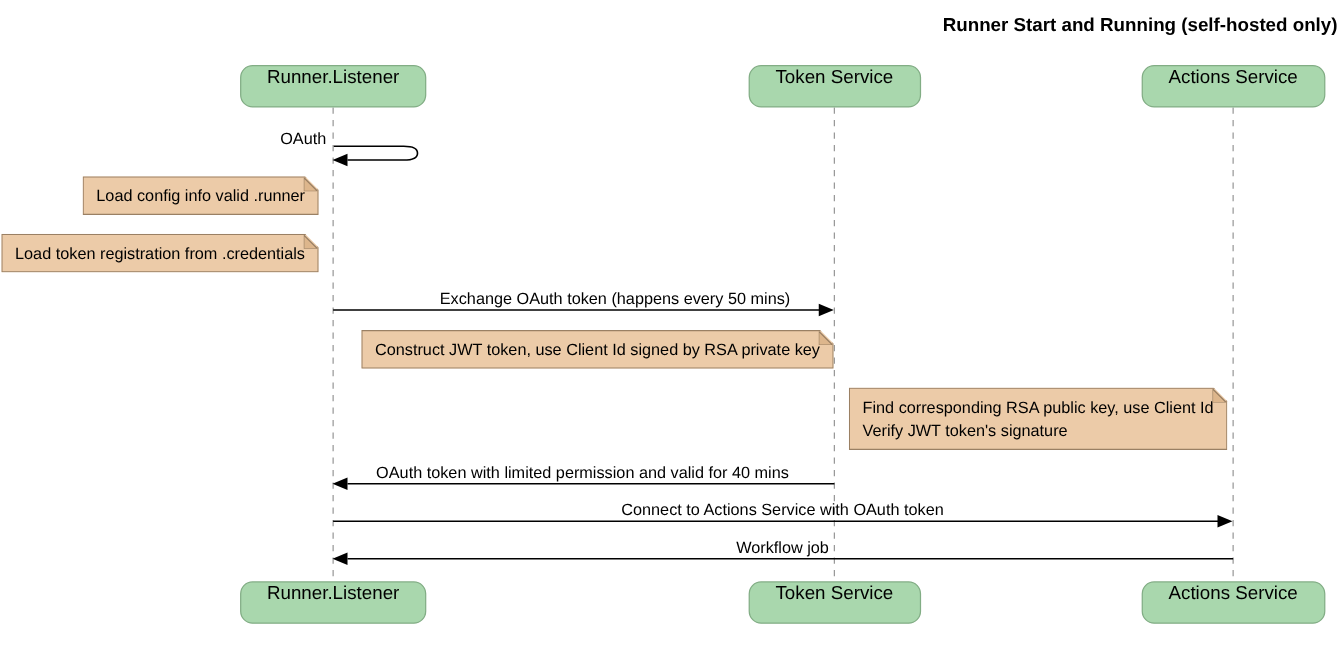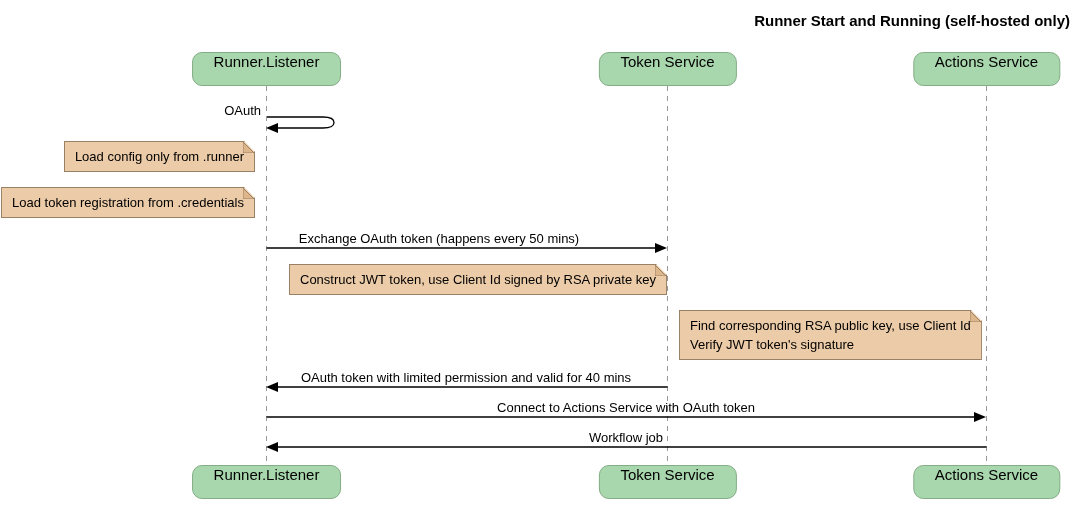--- a/index.html
+++ b/index.html
@@ -131,27 +131,27 @@
     <span>Runner.Listener</span>
   </div>
   <div class="participant bottom p2">
     <span>Token Service</span>
   </div>
   <div class="participant bottom p3">
     <span>Actions Service</span>
   </div>
 
   <div class="msg-label right-aligned" style="top:103px; right:809px;">OAuth</div>
-  <div class="msg-label centered" style="top:231px; left:439px;">Exchange OAuth token (happens every 50 mins)</div>
+  <div class="msg-label centered" style="top:231px; left:492px;">Exchange OAuth token (happens every 50 mins)</div>
   <div class="msg-label centered" style="top:370px; left:466px;">OAuth token with limited permission and valid for 40 mins</div>
   <div class="msg-label centered" style="top:400px; left:626px;">Connect to Actions Service with OAuth token</div>
   <div class="msg-label centered" style="top:430px; left:626px;">Workflow job</div>
 
   <div class="note" style="top:141px; right:815px;">
-    <span>Load config only from .runner</span>
+    <span>Load config info valid .runner</span>
     <svg class="fold" width="11" height="11">
       <polygon points="0,0 11,11 0,11" fill="var(--note-fold)" stroke="var(--note-border)" stroke-width="1"></polygon>
     </svg>
   </div>
 
   <div class="note" style="top:187px; right:815px;">
     <span>Load token registration from .credentials</span>
     <svg class="fold" width="11" height="11">
       <polygon points="0,0 11,11 0,11" fill="var(--note-fold)" stroke="var(--note-border)" stroke-width="1"></polygon>
     </svg>

